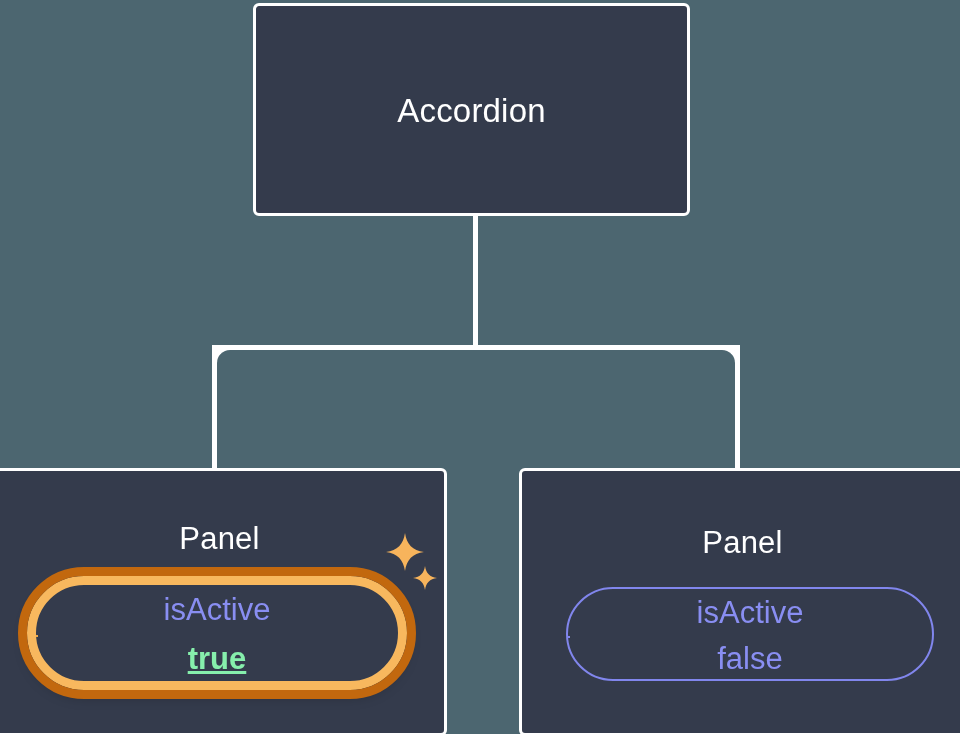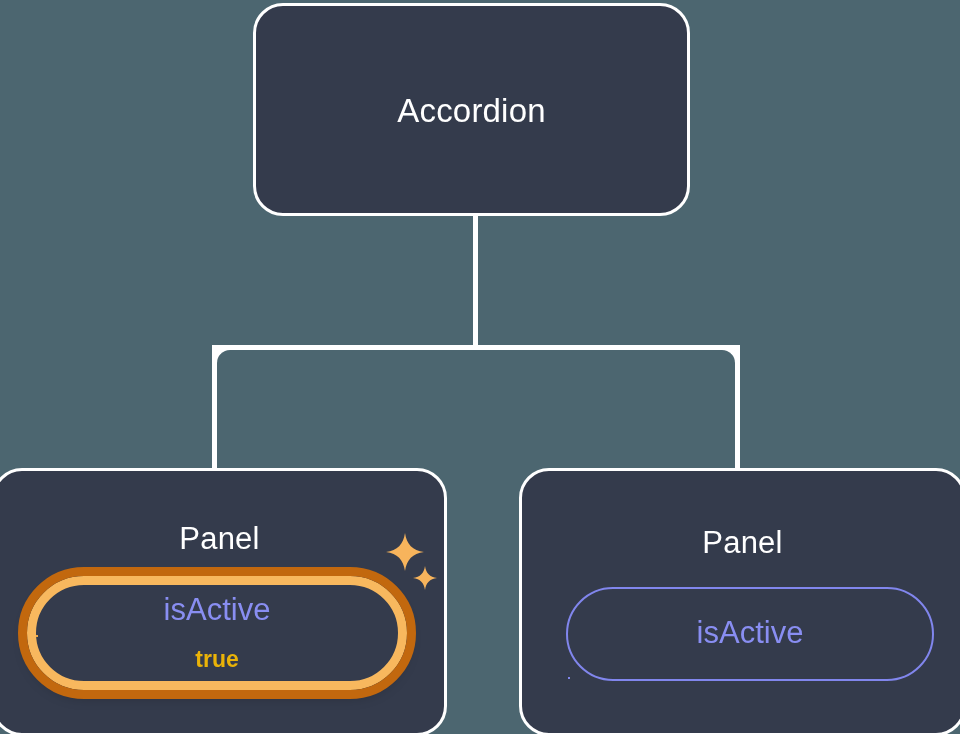--- a/index.html
+++ b/index.html
@@ -68,21 +68,21 @@
     border-width: 5px 5px 0 0;
     border-top-right-radius: 18px;
   }
 
   
   .node {
     position: absolute;
     box-sizing: border-box;
     background: #343b4c;
     border: 3px solid #ffffff;
-    border-radius: 30px;
+    border-radius: 6px;
   }
   .node-root {
     left: 253px;
     top: 3px;
     width: 437px;
     height: 213px;
   }
   .node-root .node-title {
     position: absolute;
     left: 0;
@@ -155,23 +155,24 @@
     border: 9px solid #f8b85e;
     outline: 9px solid #c2680e;
     outline-offset: 0px;
     box-shadow: 0 6px 14px rgba(0,0,0,0.28);
   }
   .pill-highlight .pill-key {
     color: #898ef2;
     font-size: 31px;
   }
   .pill-highlight .pill-val {
-    color: #eab308;
-    font-size: 23px;
+    color: #86efac;
+    font-size: 31px;
     font-weight: bold;
+    text-decoration: underline;
   }
   .pill-highlight .pill-divider {
     background: #f0a94a;
   }
 
   .pill-cell {
     flex: 1 1 auto;
     display: flex;
     align-items: center;
     justify-content: center;
@@ -236,16 +237,17 @@
       <path d="M12 0 C13 7.2 16.8 11 24 12 C16.8 13 13 16.8 12 24 C11 16.8 7.2 13 0 12 C7.2 11 11 7.2 12 0 Z" fill="#f7b45c"></path>
     </svg>
   </div>
 
   <div class="node node-panel node-panel-right">
     <div class="panel-title">Panel</div>
 
     <div class="pill pill-plain">
       <div class="pill-cell pill-key">isActive</div>
       <div class="pill-divider"></div>
+      <div class="pill-cell pill-val">false</div>
     </div>
   </div>
 
 </div>
 
 </body></html>

